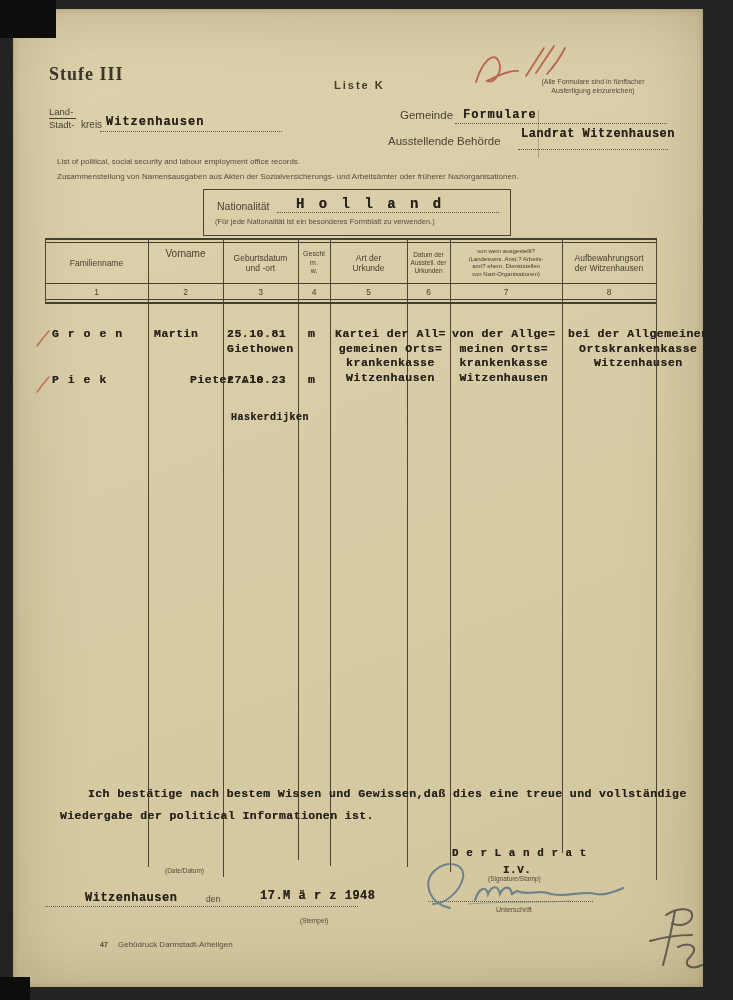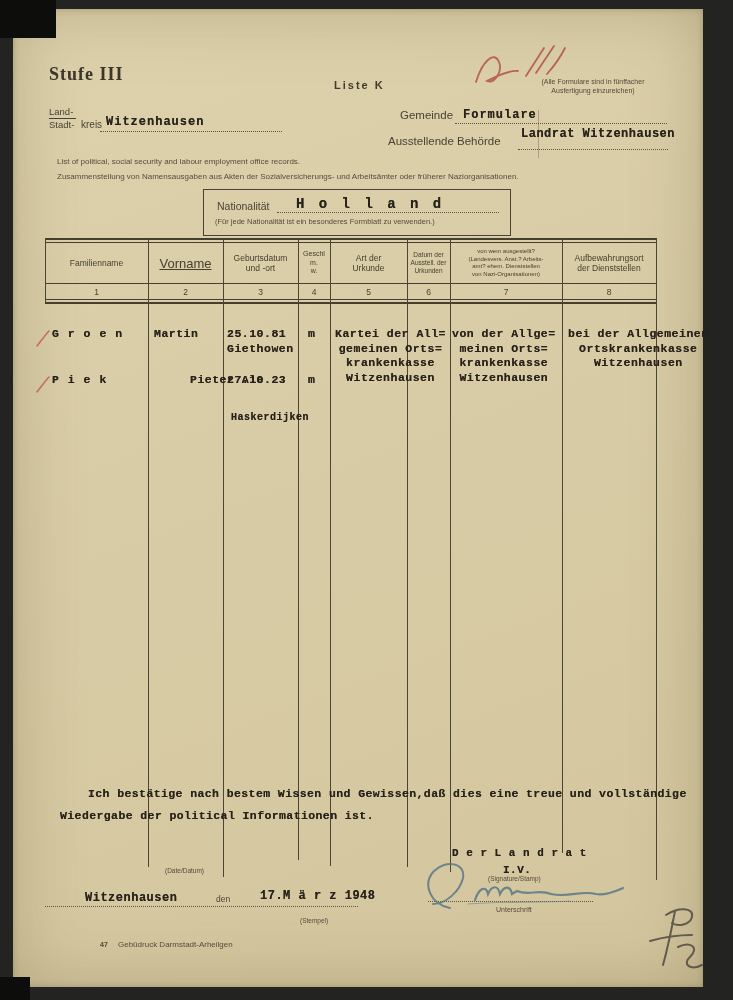--- a/index.html
+++ b/index.html
@@ -102,21 +102,21 @@
 <div class="rule-v" style="left:298px;top:304px;height:556px;"></div>
 <div class="rule-v" style="left:330px;top:304px;height:562px;"></div>
 <div class="rule-v" style="left:407px;top:304px;height:563px;"></div>
 <div class="rule-v" style="left:450px;top:304px;height:568px;"></div>
 <div class="rule-v" style="left:562px;top:304px;height:549px;"></div>
 <div class="rule-v" style="left:656px;top:304px;height:576px;"></div>
 
 <div class="hdr-cell" style="left:45px;top:243px;width:103px;height:40px;font-size:8.5px;">
   <div>Familienname</div>
 </div>
-<div class="hdr-cell" style="left:148px;top:243px;width:75px;height:40px;font-size:13px;text-decoration:underline;">
+<div class="hdr-cell" style="left:148px;top:233px;width:75px;height:40px;font-size:10px;">
   <div>Vorname</div>
 </div>
 <div class="hdr-cell" style="left:223px;top:243px;width:75px;height:40px;font-size:8.5px;line-height:10px;">
   <div>Geburtsdatum</div>
   <div>und -ort</div>
 </div>
 <div class="hdr-cell" style="left:298px;top:243px;width:32px;height:40px;font-size:7px;line-height:8.5px;">
   <div>Geschl</div>
   <div>m.</div>
   <div>w.</div>
@@ -131,21 +131,21 @@
   <div>Urkunden</div>
 </div>
 <div class="hdr-cell" style="left:450px;top:243px;width:112px;height:40px;font-size:6px;line-height:7.5px;">
   <div>von wem ausgestellt?</div>
   <div>(Landesvers. Anst.? Arbeits-</div>
   <div>amt? ehem. Dienststellen</div>
   <div>von Nazi-Organisationen)</div>
 </div>
 <div class="hdr-cell" style="left:562px;top:243px;width:94px;height:40px;font-size:8.5px;line-height:10px;">
   <div>Aufbewahrungsort</div>
-  <div>der Dienststellen</div>
+  <div>der Witzenhausen</div>
 </div>
 
 <div class="num-cell" style="left:45px;top:287px;width:103px;">1</div>
 <div class="num-cell" style="left:148px;top:287px;width:75px;">2</div>
 <div class="num-cell" style="left:223px;top:287px;width:75px;">3</div>
 <div class="num-cell" style="left:298px;top:287px;width:32px;">4</div>
 <div class="num-cell" style="left:330px;top:287px;width:77px;">5</div>
 <div class="num-cell" style="left:407px;top:287px;width:43px;">6</div>
 <div class="num-cell" style="left:450px;top:287px;width:112px;">7</div>
 <div class="num-cell" style="left:562px;top:287px;width:94px;">8</div>
@@ -192,21 +192,21 @@
 <div class="tw" style="left:88px;top:787px;font-size:11.5px;letter-spacing:.4px;">Ich bestätige nach bestem Wissen und Gewissen,daß dies eine treue und vollständige</div>
 <div class="tw" style="left:60px;top:809px;font-size:11.5px;letter-spacing:.4px;">Wiedergabe der political Informationen ist.</div>
 
 <div class="tw" style="left:452px;top:847px;font-size:11px;">D e r  L a n d r a t</div>
 <div class="tw" style="left:503px;top:864px;font-size:11px;">I.V.</div>
 <div class="pp" style="left:488px;top:875px;font-size:6.5px;color:#57493c;">(Signature/Stamp)</div>
 
 <div class="pp" style="left:165px;top:867px;font-size:6.5px;color:#57493c;">(Date/Datum)</div>
 <div class="dotline" style="left:45px;top:906px;width:313px;"></div>
 <div class="tw" style="left:85px;top:891px;font-size:12px;">Witzenhausen</div>
-<div class="pp" style="left:206px;top:894px;font-size:8.5px;margin-left:10px;">den</div>
+<div class="pp" style="left:206px;top:894px;font-size:8.5px;">den</div>
 <div class="tw" style="left:237px;top:889px;font-size:12px;margin-left:23px;">17.M ä r z  1948</div>
 <div class="pp" style="left:300px;top:917px;font-size:6.5px;color:#57493c;">(Stempel)</div>
 
 <div class="dotline" style="left:428px;top:901px;width:165px;"></div>
 <div class="pp" style="left:496px;top:906px;font-size:7px;color:#57493c;">Unterschrift</div>
 
 <svg style="left:420px;top:858px;" width="210" height="56" viewBox="0 0 210 56">
   <g fill="none" stroke="#5c7887" stroke-linecap="round" opacity=".85">
     <path d="M30,50 C10,46 2,26 14,13 C26,1 46,5 43,20 C40,33 26,46 13,46" stroke-width="2"></path>
     <path d="M55,42 C59,30 66,27 68,36 C72,27 78,27 80,36 C84,28 90,27 92,36 L97,33 C108,38 119,31 131,36 C148,40 162,32 176,36 C185,38 196,33 203,30" stroke-width="2.2"></path>

